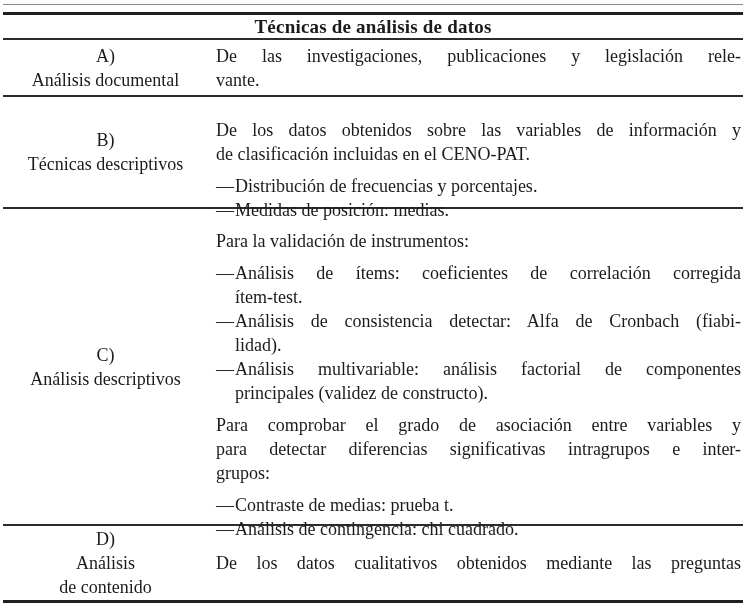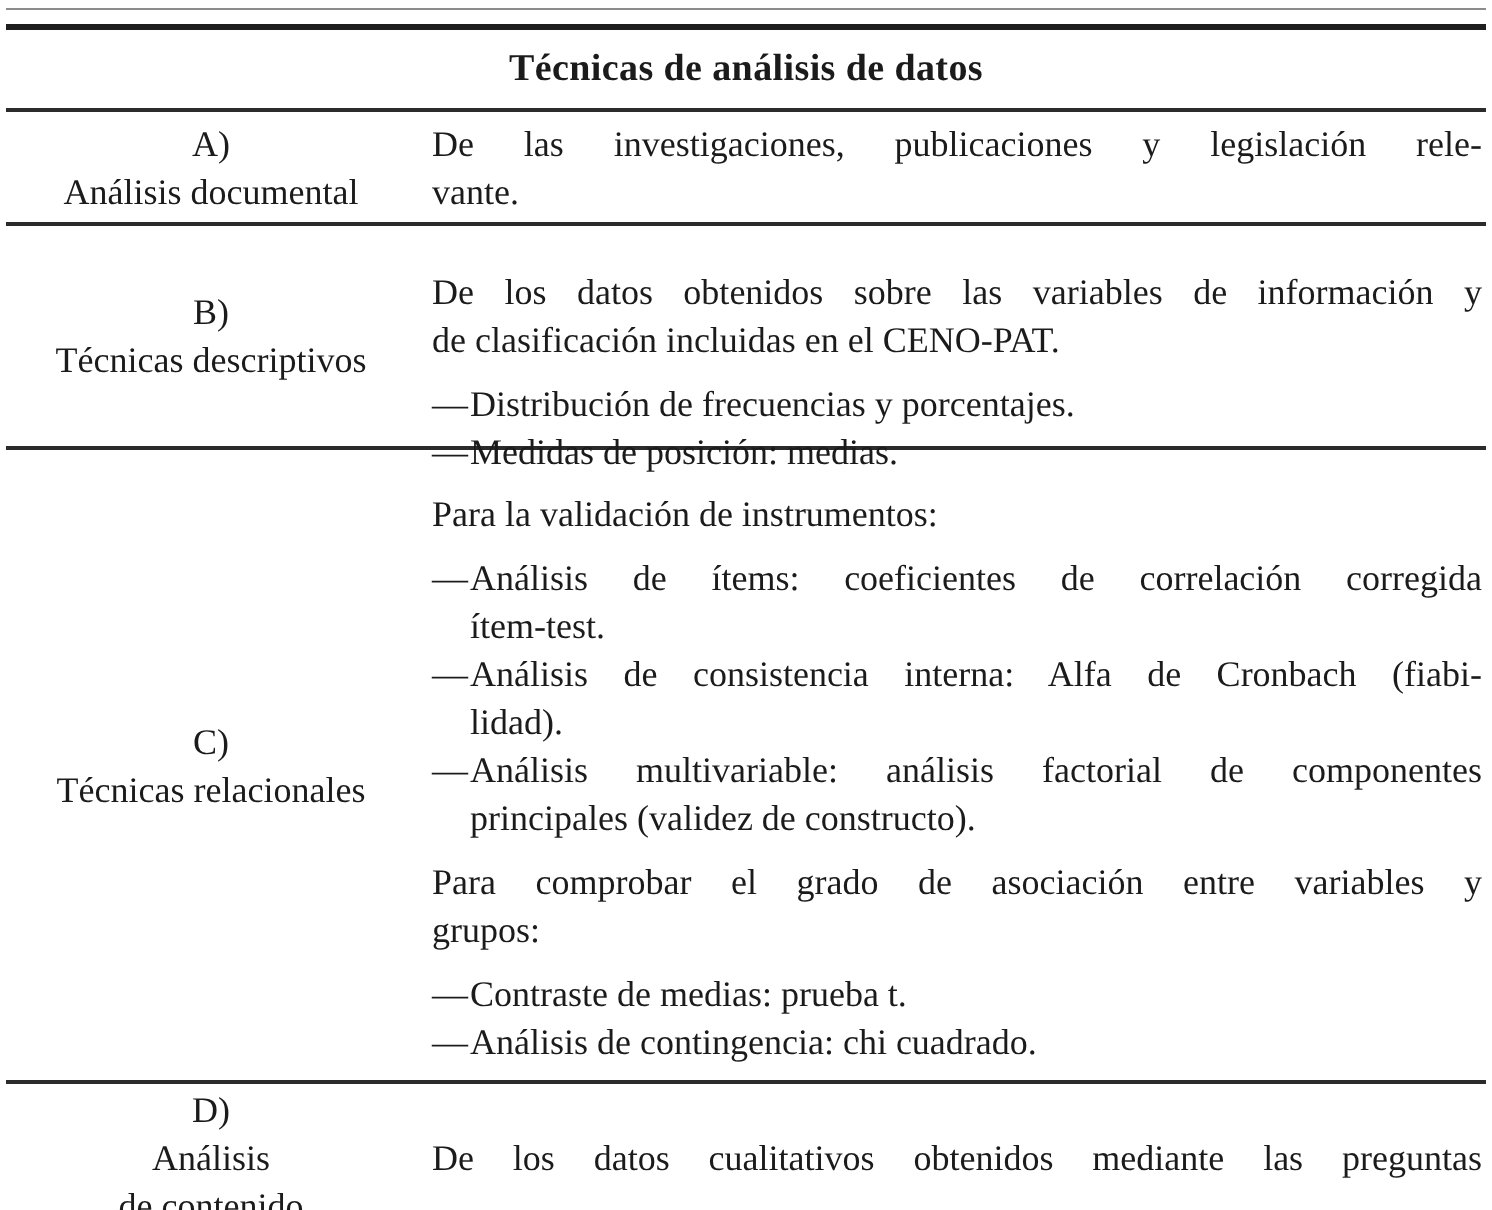--- a/index.html
+++ b/index.html
@@ -14,21 +14,21 @@
     width:740px;
     margin:0 3px;
   }
   .sp4{height:4px;}
   .sp7{height:7px;}
   .rule{width:100%;}
   .rule-thin{height:1px;background:#8c8c8c;}
   .rule-thick{height:3px;background:#1f1f1f;}
   .rule-med{height:2px;background:#2b2b2b;}
   .header-row{
-    height:39px;
+    height:23px;
     display:flex;align-items:center;justify-content:center;
     font-weight:bold;
     font-size:19px;
     letter-spacing:0.2px;
   }
   .row{display:flex;}
   .row-a{height:55px;}
   .row-b{height:110px;}
   .row-c{height:315px;}
   .row-d{height:74px;}
@@ -104,45 +104,46 @@
           </div>
         </div>
       </div>
   </div>
 
   <div class="rule rule-med"></div>
 
   <div class="row row-c">
     <div class="label-cell">
         <div>C)</div>
-        <div>Técnicas relacionales</div>
+        <div>Análisis descriptivos</div>
       </div>
     <div class="content-cell v-top-c">
         <div class="block para">
           <div class="ln-last">Para la validación de instrumentos:</div>
         </div>
         <div class="block list">
           <div class="li">
             <span class="dash">—</span>
             <div class="ln-just">Análisis de ítems: coeficientes de correlación corregida</div>
             <div class="ln-last">ítem-test.</div>
           </div>
           <div class="li">
             <span class="dash">—</span>
-            <div class="ln-just">Análisis de consistencia interna: Alfa de Cronbach (fiabi-</div>
+            <div class="ln-just">Análisis de consistencia detectar: Alfa de Cronbach (fiabi-</div>
             <div class="ln-last">lidad).</div>
           </div>
           <div class="li">
             <span class="dash">—</span>
             <div class="ln-just">Análisis multivariable: análisis factorial de componentes</div>
             <div class="ln-last">principales (validez de constructo).</div>
           </div>
         </div>
         <div class="block para">
           <div class="ln-just">Para comprobar el grado de asociación entre variables y</div>
+          <div class="ln-just">para detectar diferencias significativas intragrupos e inter-</div>
           <div class="ln-last">grupos:</div>
         </div>
         <div class="block list">
           <div class="li">
             <span class="dash">—</span>
             <div class="ln-last">Contraste de medias: prueba t.</div>
           </div>
           <div class="li">
             <span class="dash">—</span>
             <div class="ln-last">Análisis de contingencia: chi cuadrado.</div>

